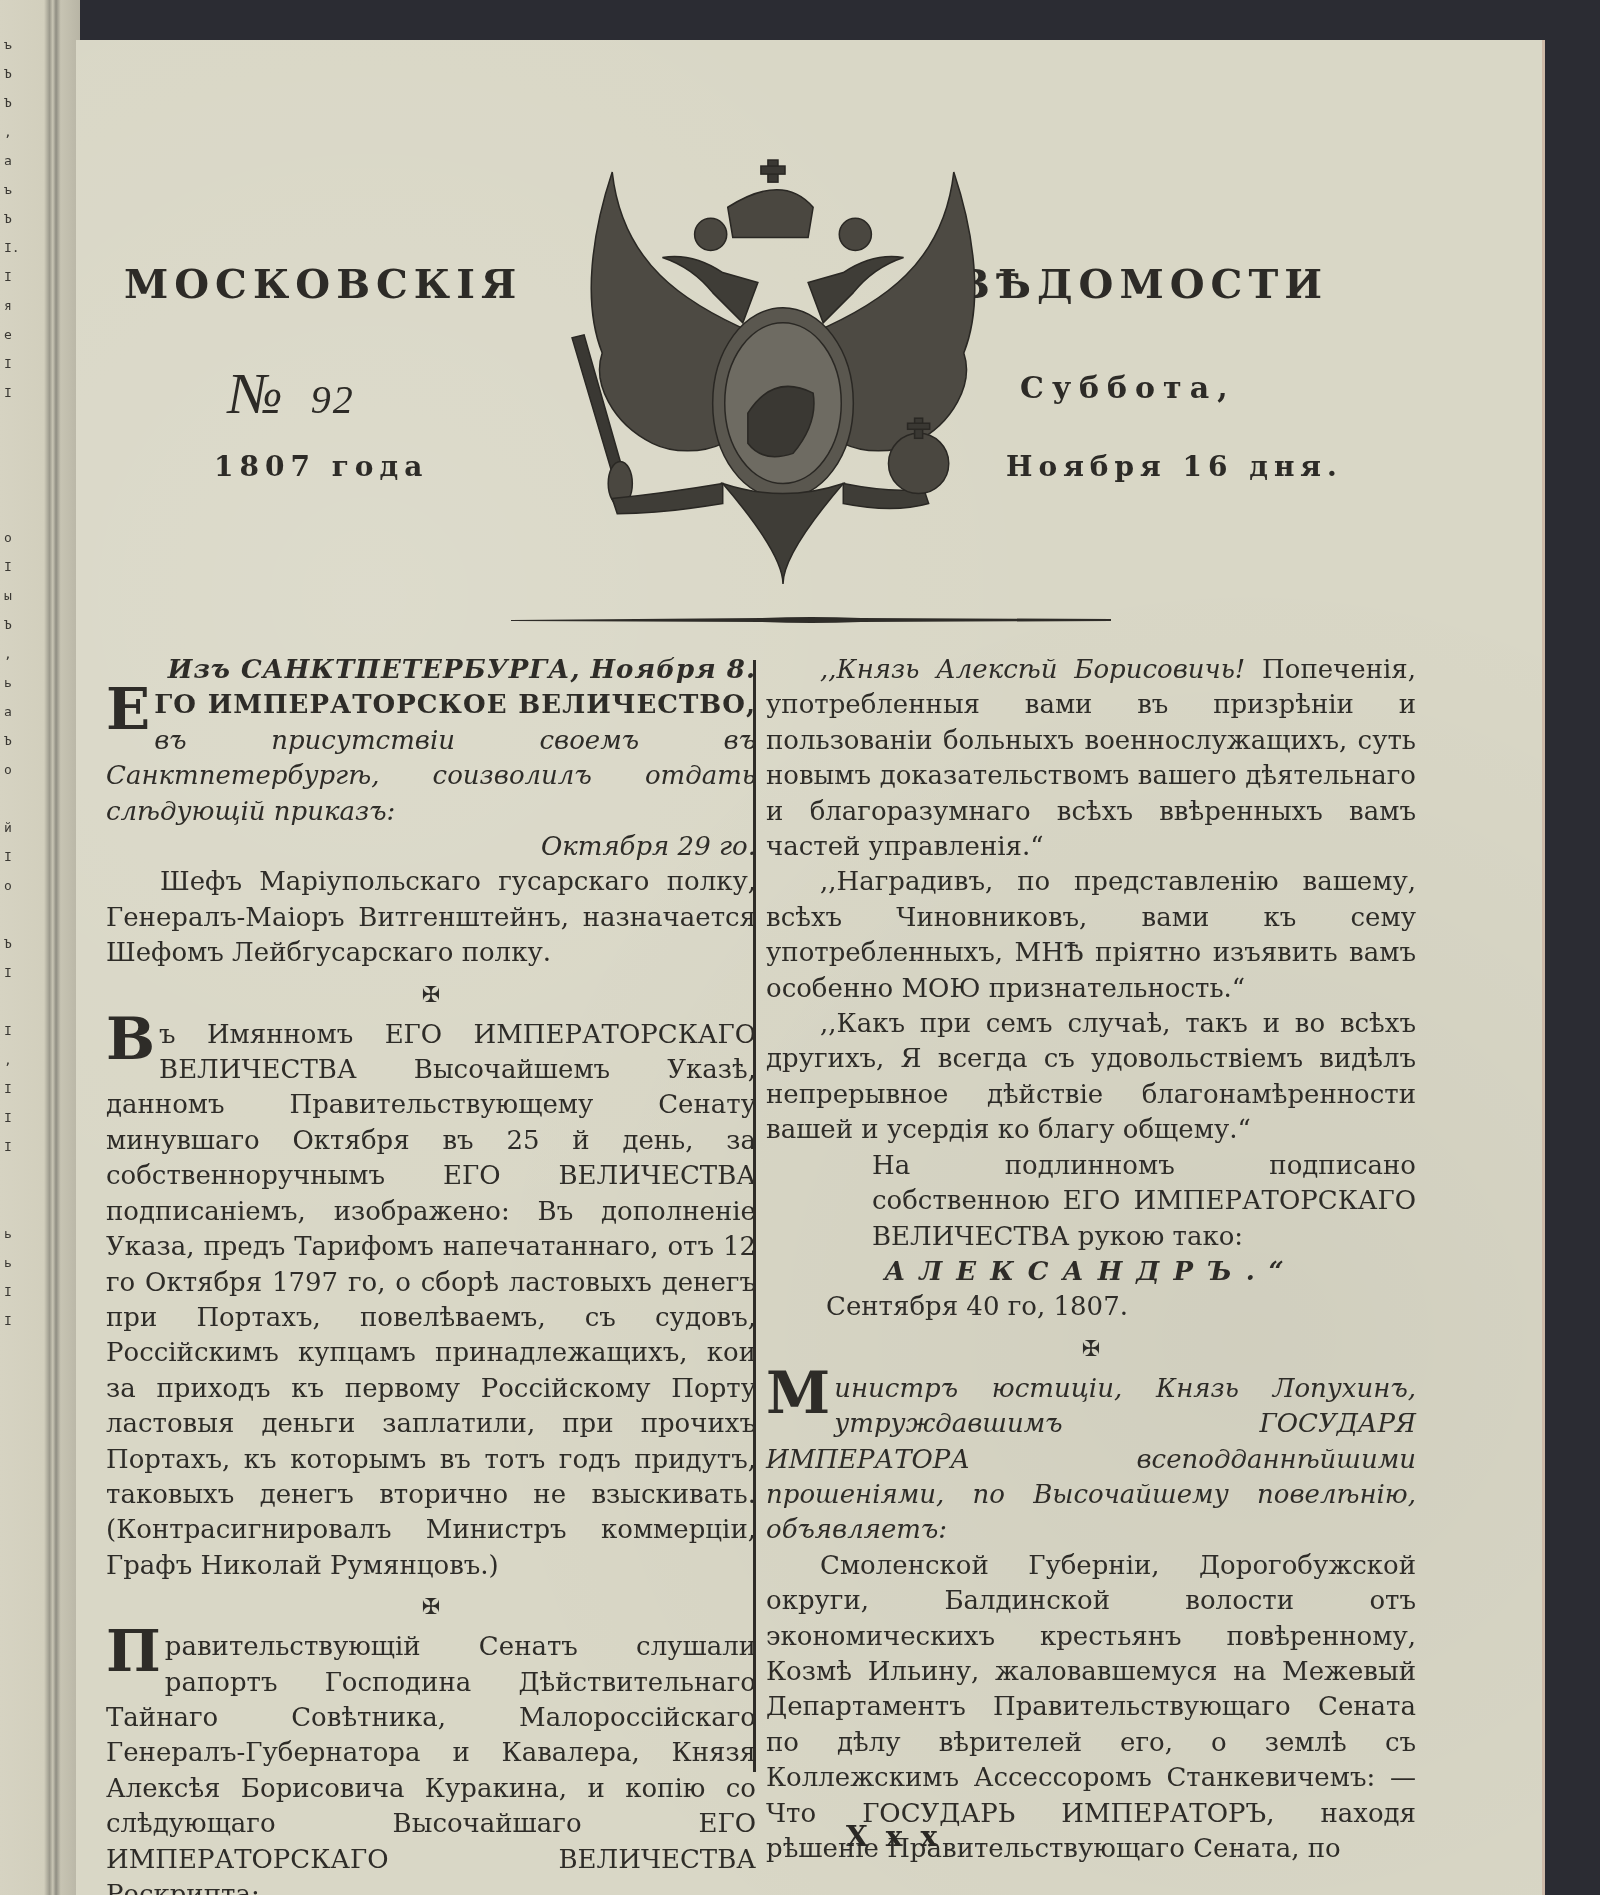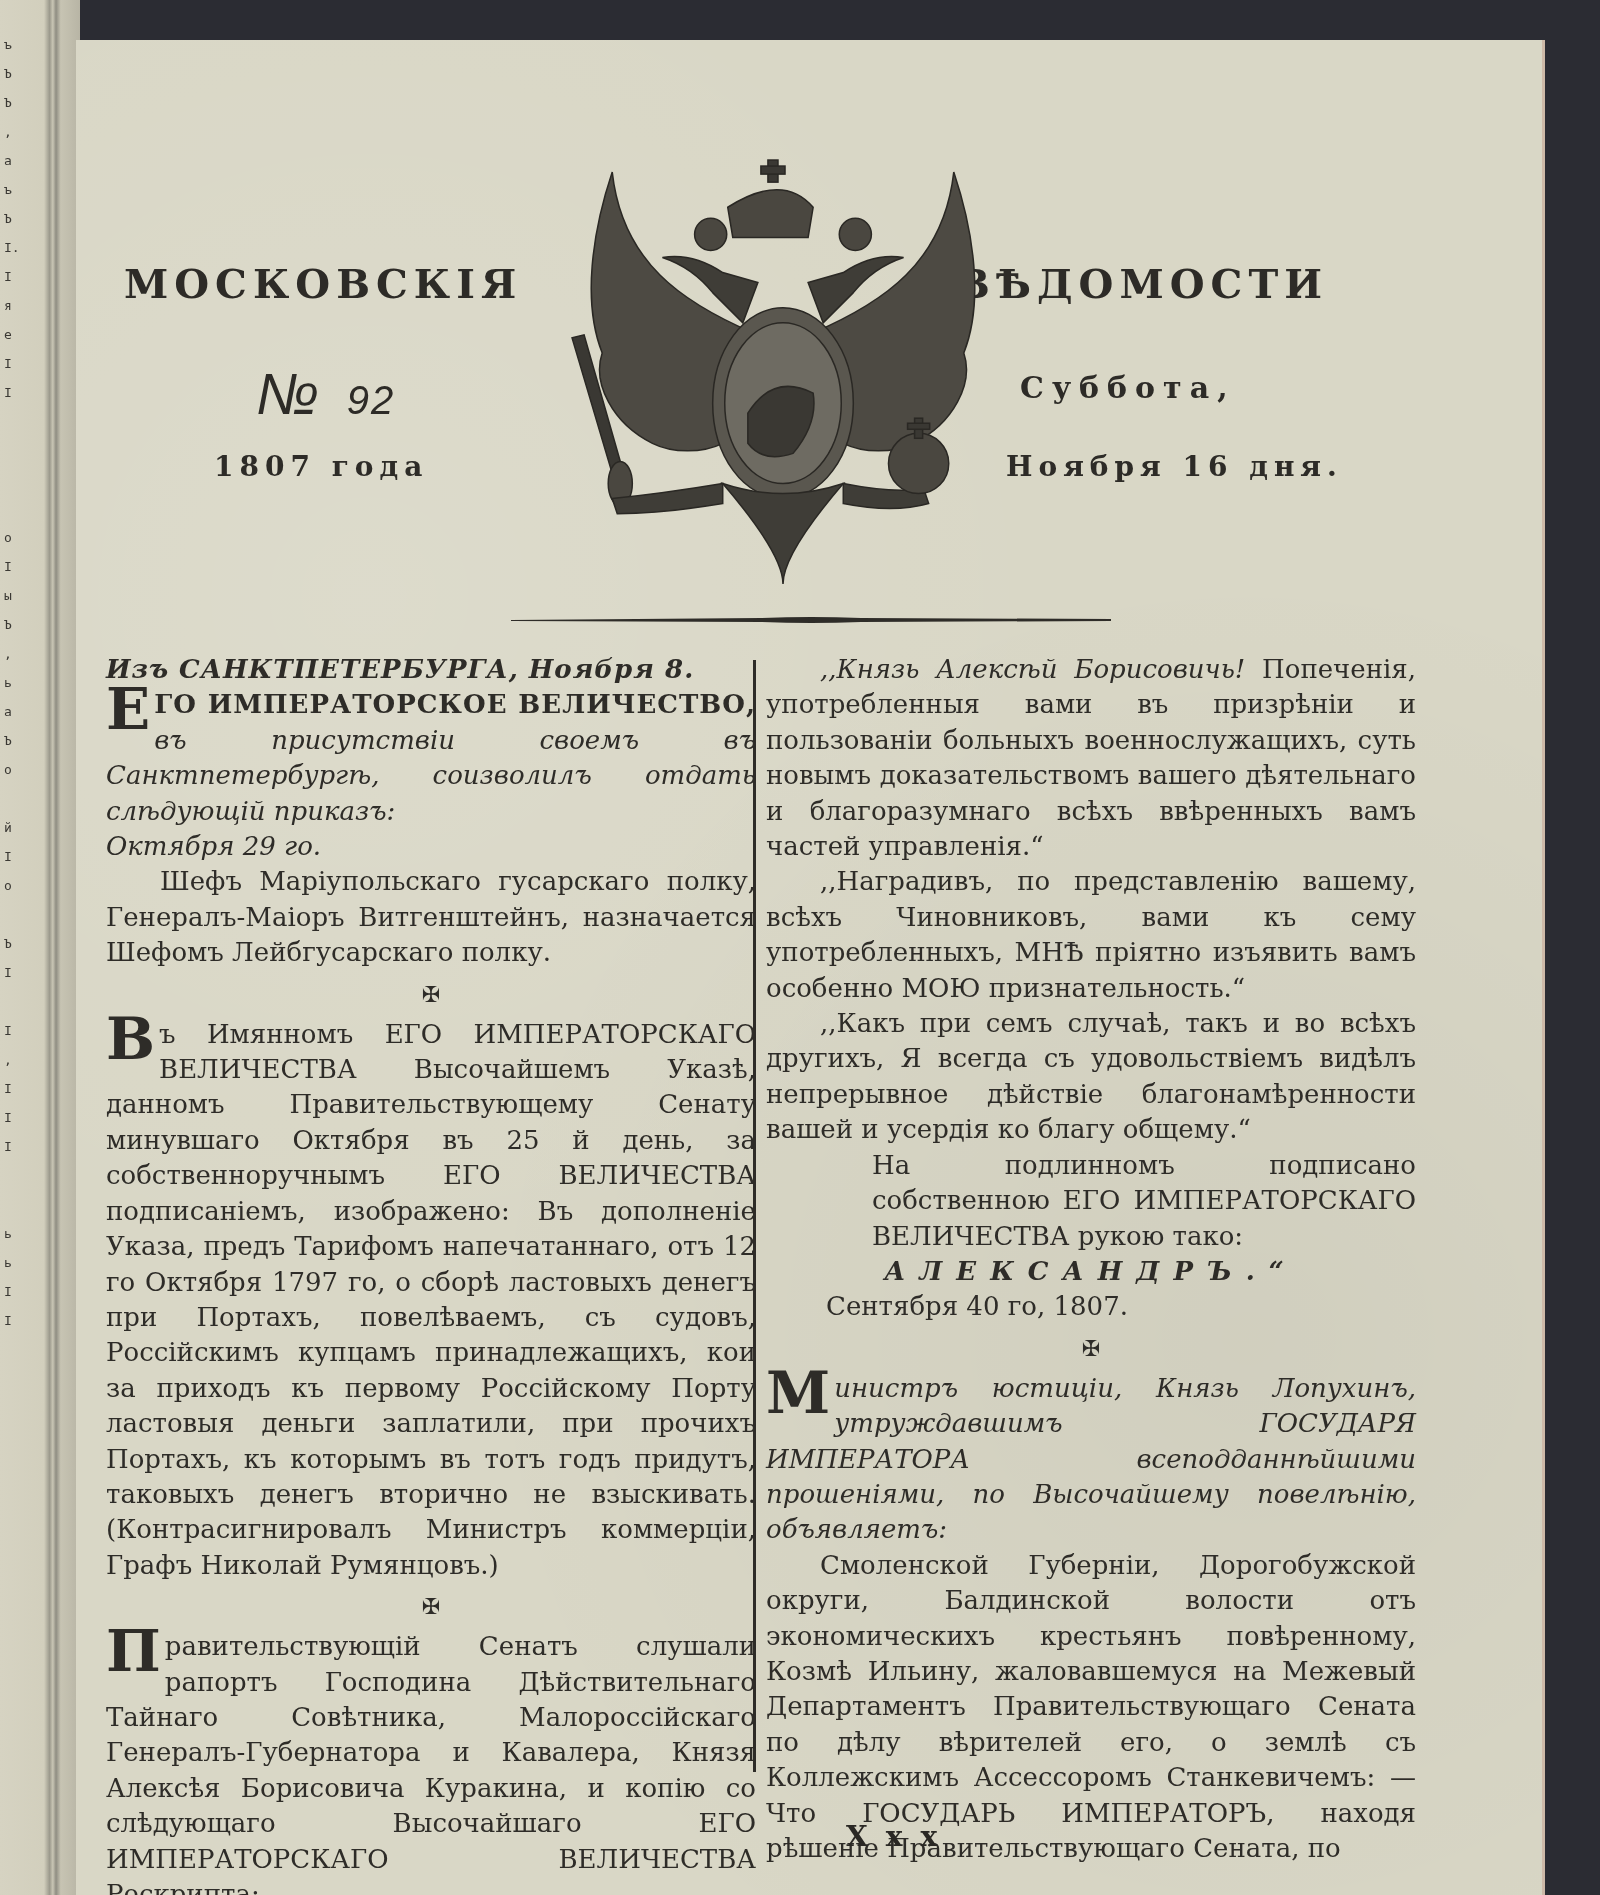--- a/index.html
+++ b/index.html
@@ -27,41 +27,41 @@
       radial-gradient(circle at 80% 70%, rgba(0,0,0,0.04), transparent 45%);
     border-right:3px solid #cdb9a8;
   }
   .masthead { position:absolute; left:0; top:0; width:100%; height:560px; }
   .mast-left, .mast-right {
     position:absolute; font-family:"DejaVu Serif", serif; font-weight:bold;
     letter-spacing:6px; color:#2d2b27;
   }
   .title-left { left:48px; top:220px; font-size:40px;text-align:center; }
   .title-right { left:880px; top:220px; font-size:40px; }
-  .issue-no { left:180px; top:320px; font-size:58px; font-style:italic; font-weight:normal; letter-spacing:2px; font-family:Liberation Sans, sans-serif; }
+  .issue-no { left:152px; top:320px; font-size:58px; font-style:italic; font-weight:normal; letter-spacing:2px; font-family:Liberation Serif, serif; }
   .issue-no .num { font-size:40px; margin-left:26px; font-style:italic; }
   .weekday { left:944px; top:330px; font-size:30px; letter-spacing:8px; }
   .year { left:138px; top:410px; font-size:28px; letter-spacing:6px; }
   .date { left:930px; top:410px; font-size:28px; letter-spacing:6px; }
   .eagle { position:absolute; left:486px; top:112px; width:442px; height:442px; }
   .rule-top {
     position:absolute; left:435px; top:576px; width:600px; height:8px;
   }
   .col {
     position:absolute; top:612px; font-size:26px; line-height:35.4px; color:#2e2c28;
     text-align:justify;
   }
   .col-left { left:30px; width:650px; }
   .col-right { left:690px; width:650px; }
   .col-divider {
     position:absolute; left:677px; top:620px; width:3px; height:1112px; background:#2e2c28;
   }
   .p { margin:0; text-indent:0; }
   .indent { text-indent:54px; }
-  .center { text-align:left; }
+  .center { text-align:right; }
   .it { font-style:italic; }
   .caps { font-weight:bold; letter-spacing:1px; }
   .dropcap { font-size:58px; line-height:40px; float:left; margin-right:4px; margin-top:2px; font-weight:bold; }
   .star { text-align:center; font-size:22px; line-height:36px; margin:6px 0 4px; color:#2e2c28; }
   .sig { text-align:center; letter-spacing:14px; font-style:italic; font-weight:bold; }
   .right-indent { padding-left:106px; text-indent:0; }
   .signature-block { padding-left:60px; }
   .page-sig { position:absolute; left:770px; top:1780px; font-size:28px; letter-spacing:18px; font-weight:bold; }
 </style>
 </head>

